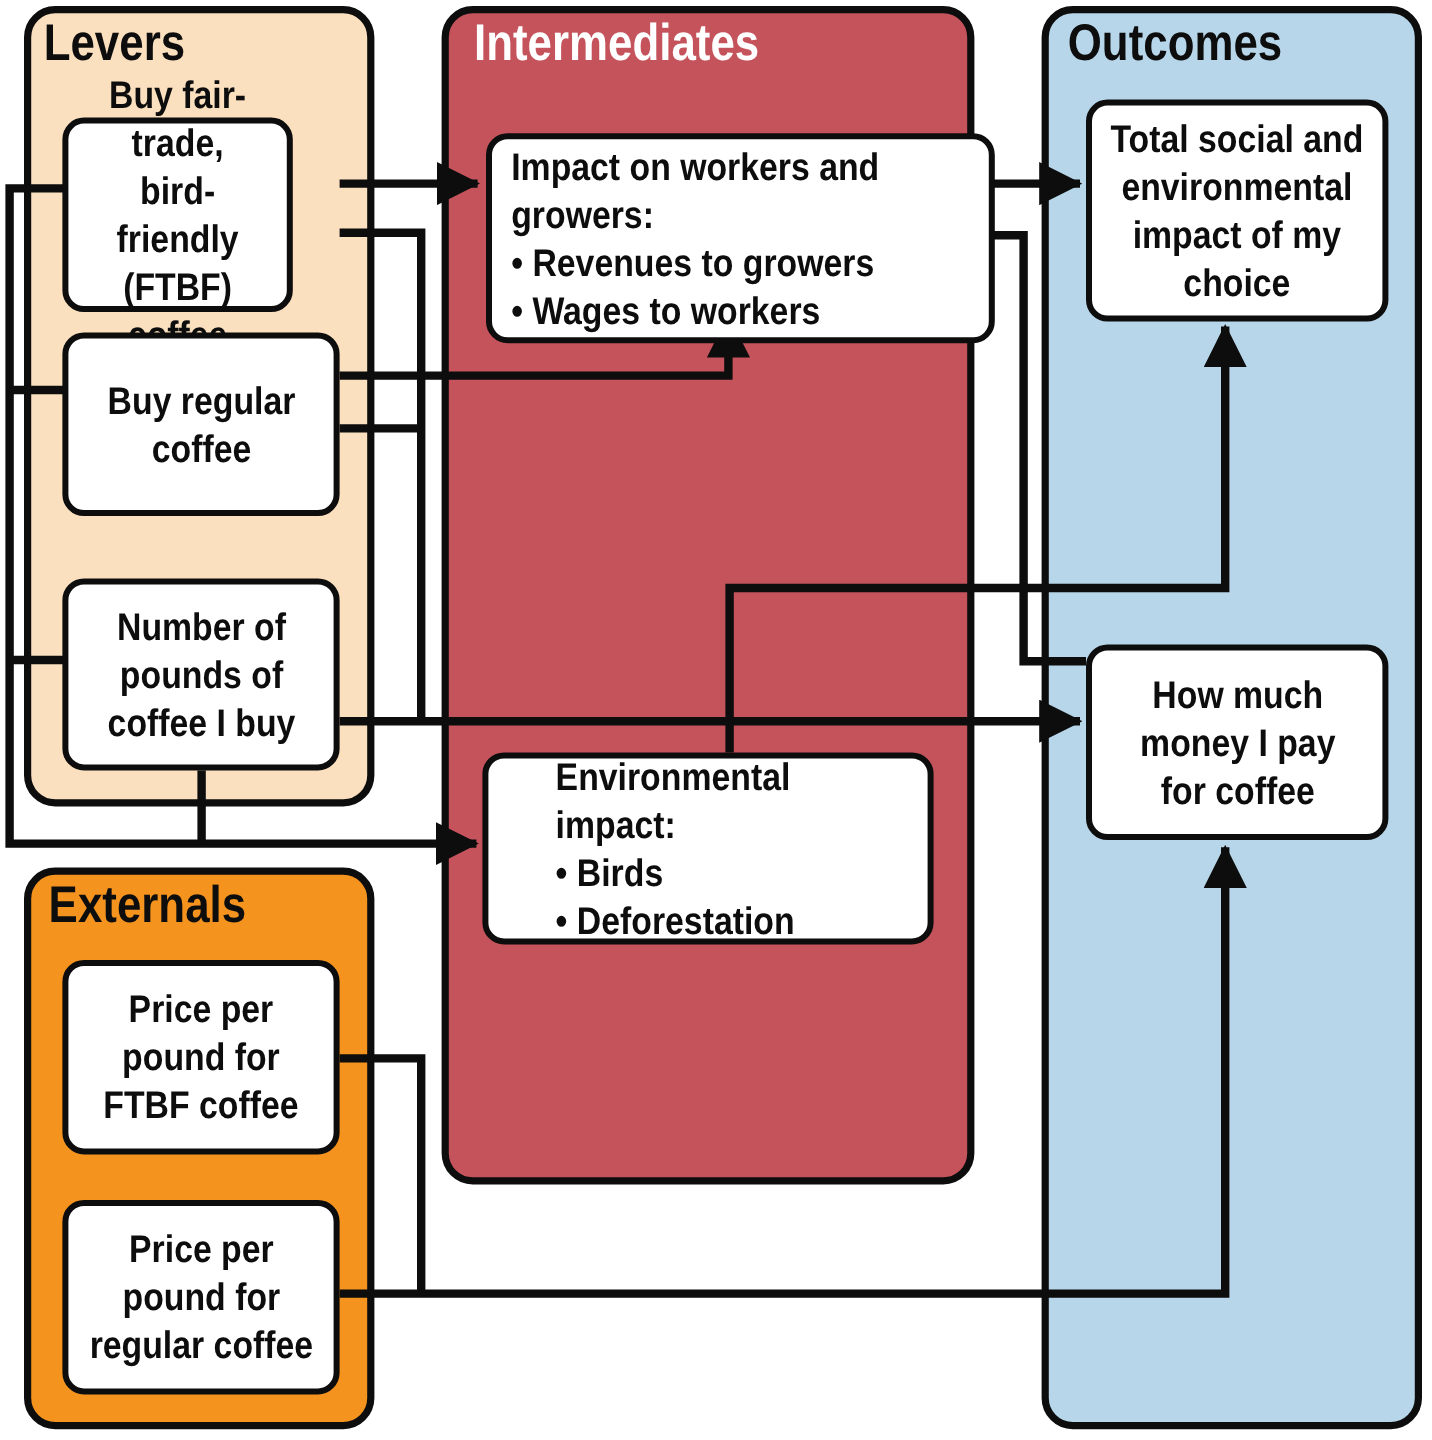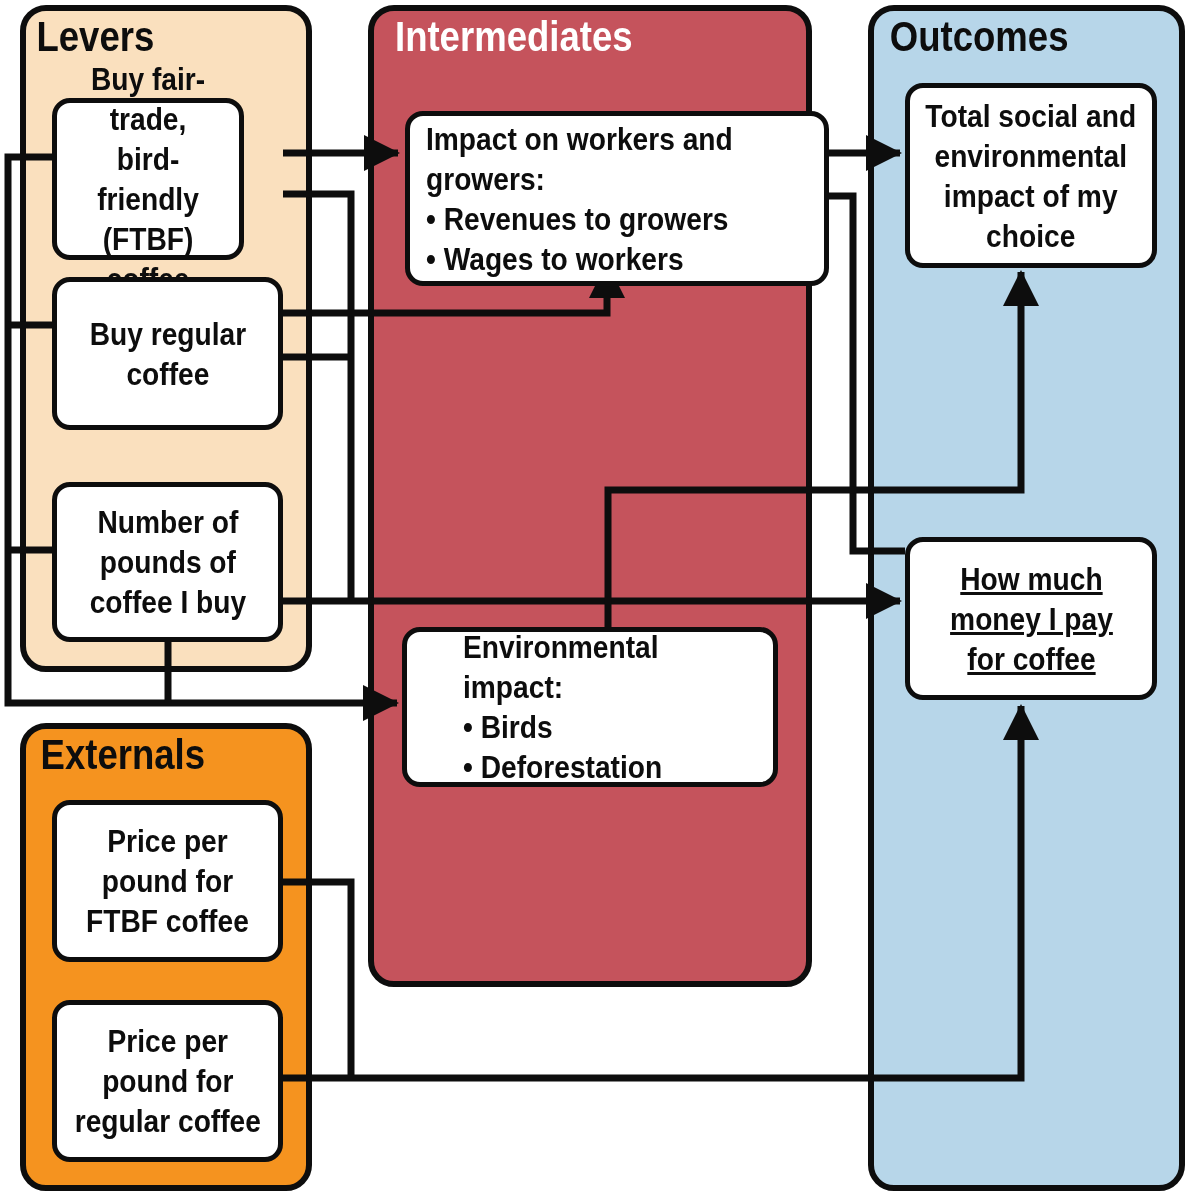--- a/index.html
+++ b/index.html
@@ -47,21 +47,21 @@
   .node.align-left{justify-content:flex-start;}
   .node.align-left .node-label{text-align:left;transform-origin:left center;margin-left:16px;}
   .b-ftbf{left:52px;top:78px;width:192px;height:162px;margin-top:20px;}
   .b-regular{left:52px;top:277px;width:231px;height:153px;}
   .b-pounds{left:52px;top:482px;width:231px;height:160px;}
   .b-price-ftbf{left:52px;top:800px;width:231px;height:162px;}
   .b-price-regular{left:52px;top:1000px;width:231px;height:162px;}
   .b-impact{left:405px;top:83px;width:424px;height:175px;margin-top:28px;}
   .b-env{left:402px;top:627px;width:376px;height:160px;padding-left:40px;}
   .b-total{left:905px;top:83px;width:252px;height:185px;justify-content:center;}
-  .b-money{left:905px;top:537px;width:252px;height:163px;text-decoration:underline;}
+  .b-money{left:905px;top:537px;width:252px;height:163px;}
 </style>
 </head>
 <body>
 
 <div id="stage">
 
   <div class="panel panel-levers">
     <div class="panel-title"><span>Levers</span></div>
   </div>
   <div class="panel panel-externals">

